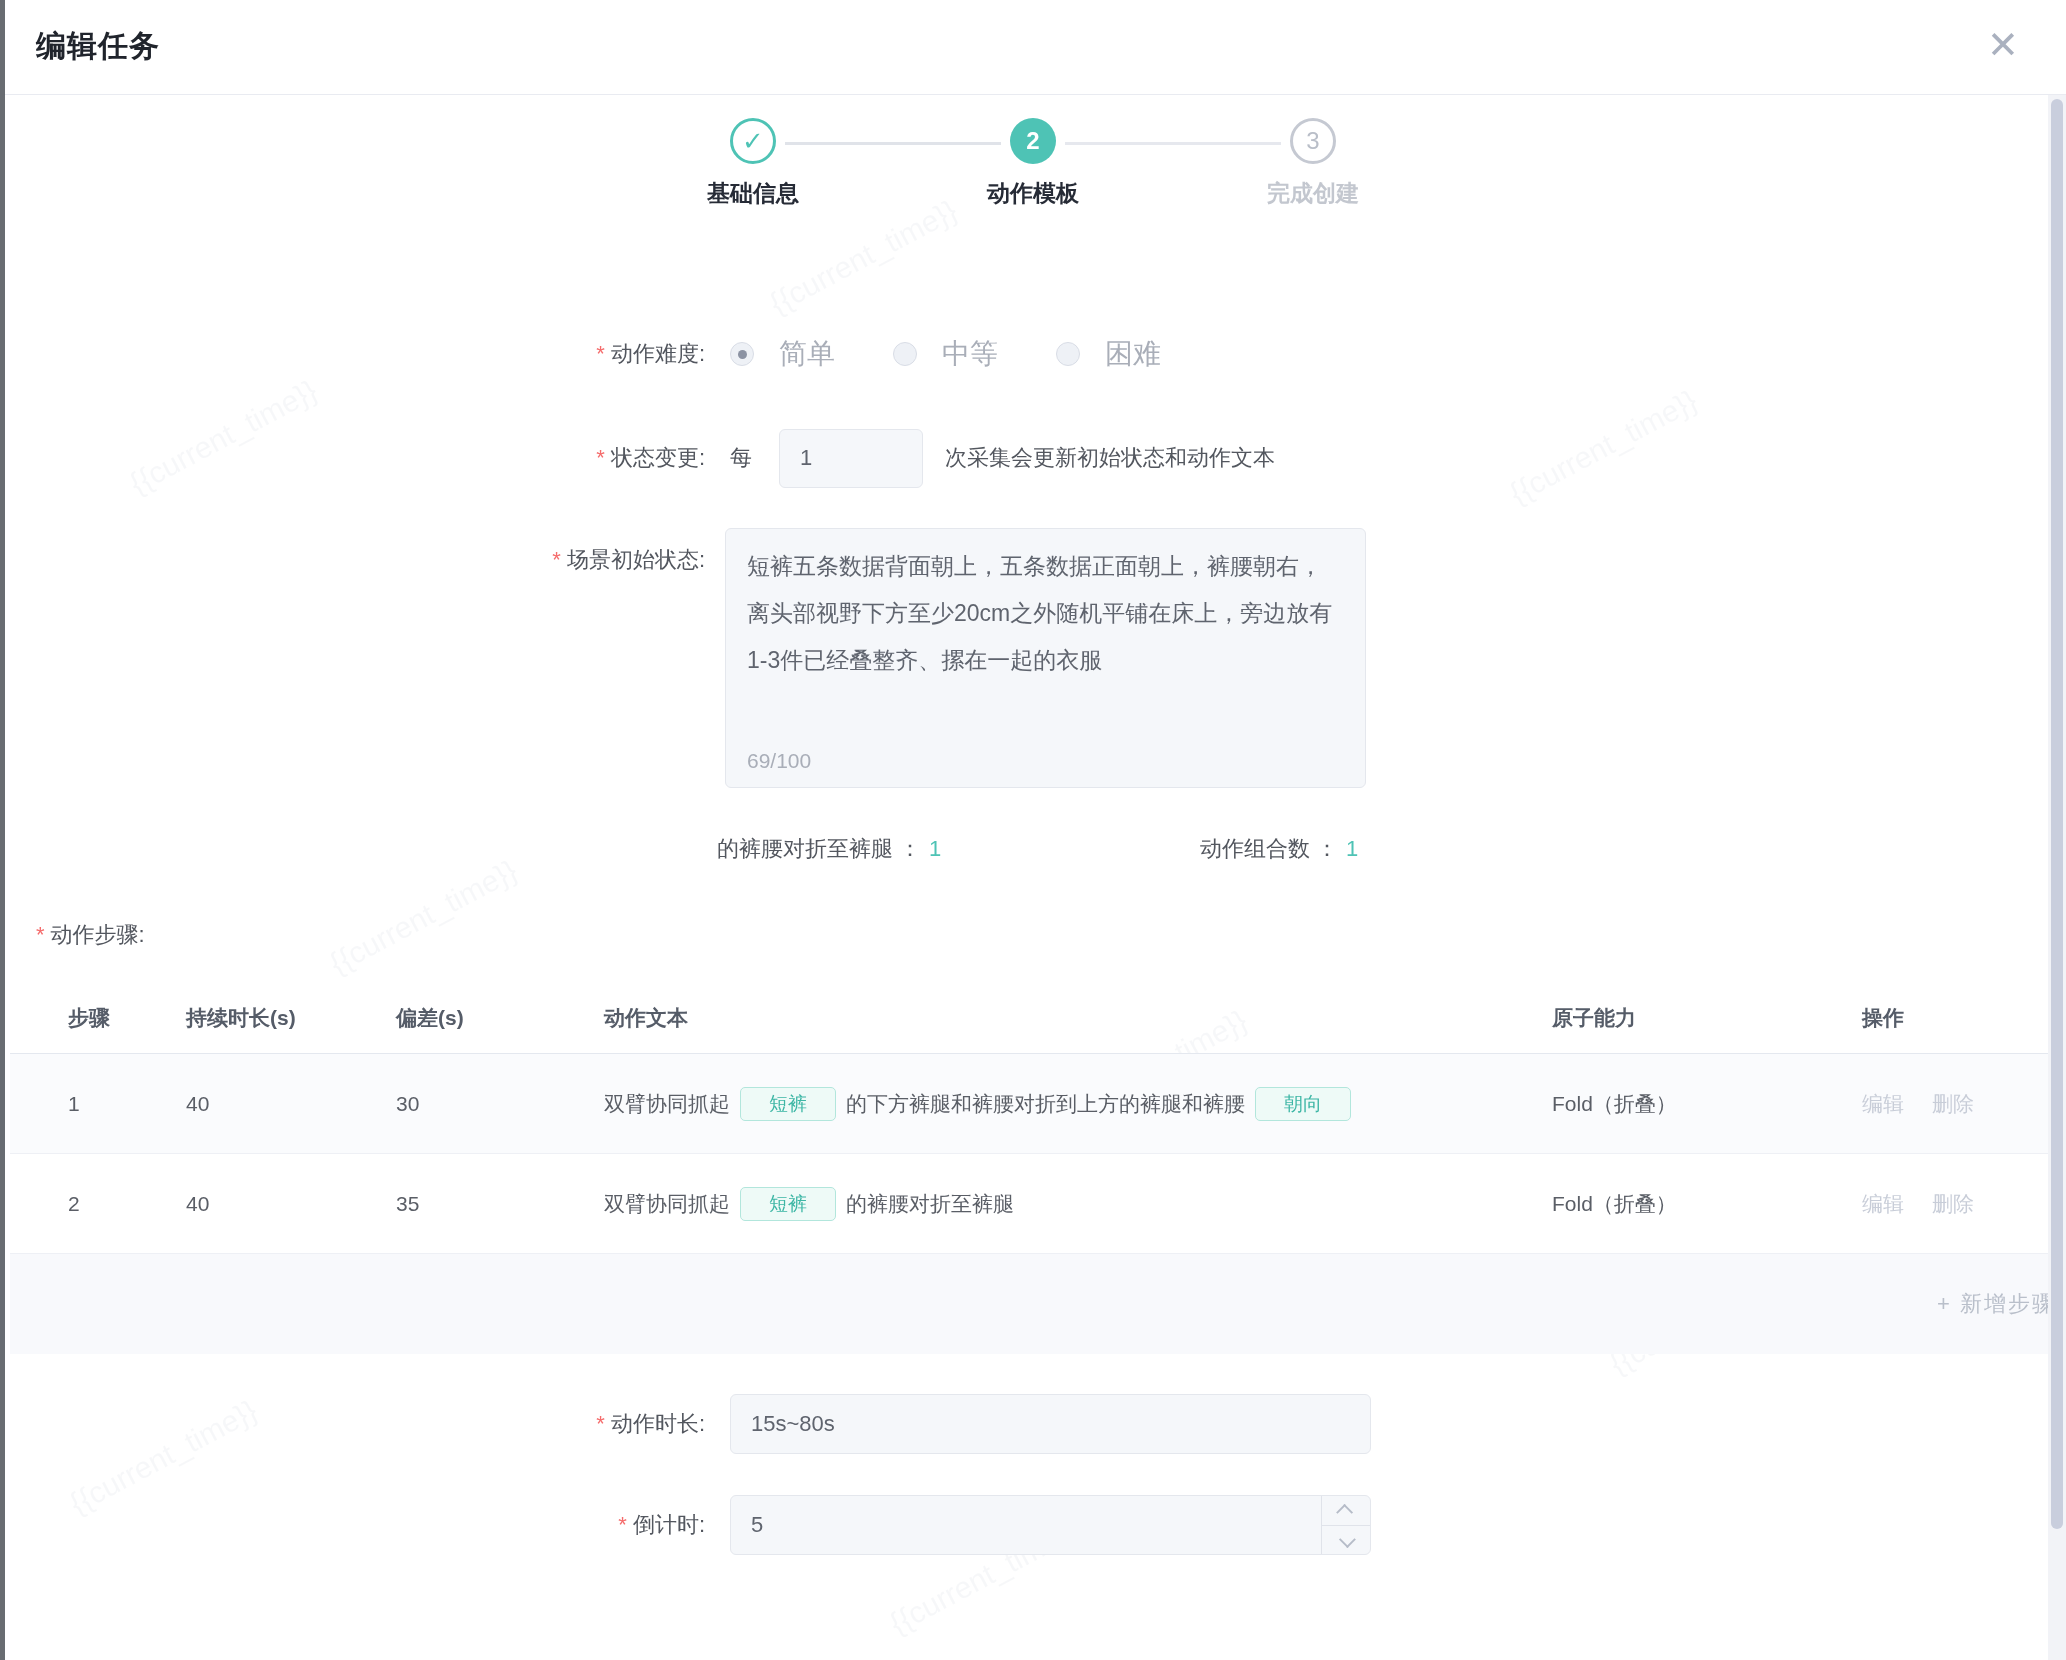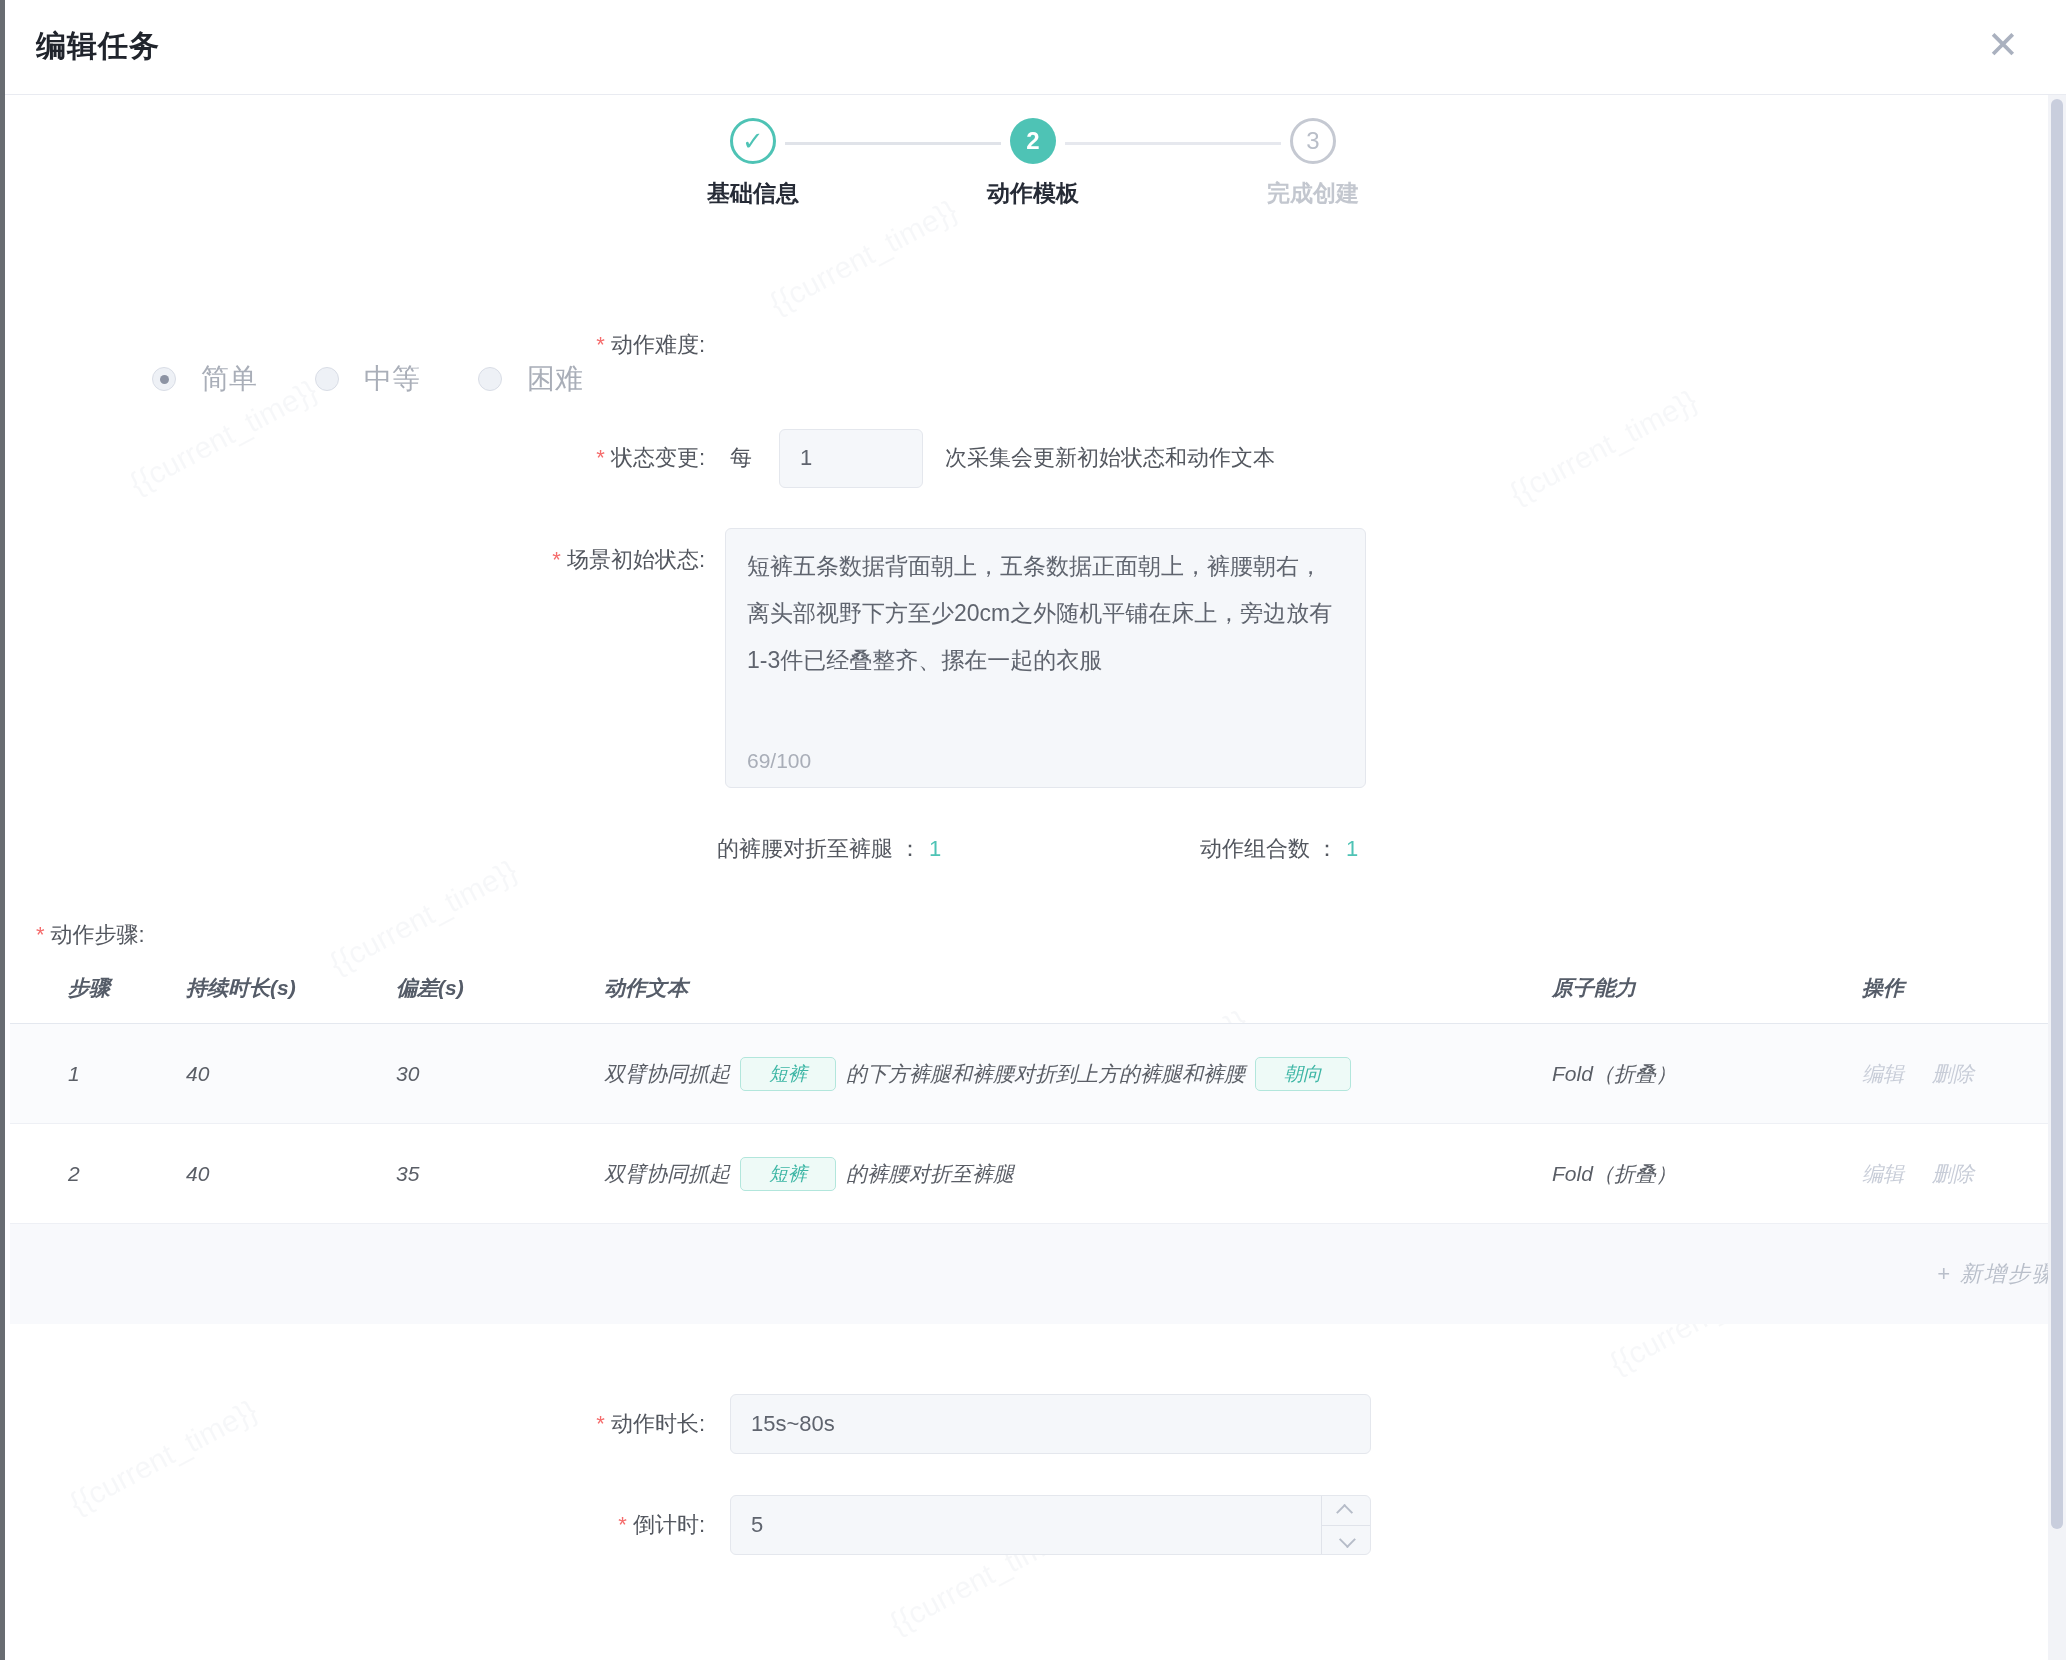--- a/index.html
+++ b/index.html
@@ -51,21 +51,21 @@
   .txtarea{position:absolute;left:725px;top:528px;width:641px;height:260px;background:#f5f7fa;border:1px solid #e4e7ed;
            border-radius:6px;box-sizing:border-box;padding:14px 21px;}
   .txtarea .txt{font-size:23px;line-height:47px;color:#5f646e;word-break:break-all;}
   .counter{position:absolute;left:21px;bottom:14px;font-size:21px;color:#a9aeb8;}
   
   .combo{position:absolute;font-size:22px;color:#53575f;}
   .combo .val{color:#4ec3b5;margin-left:8px;}
   .combo .colon{margin-left:6px;}
   
   .steps-label{position:absolute;left:36px;top:920px;font-size:22px;color:#53575f;}
-  .tbl{position:absolute;left:10px;top:953px;width:2046px;font-style:italic;}
+  .tbl{position:absolute;left:10px;top:983px;width:2046px;}
   .thead{position:relative;height:70px;border-bottom:1px solid #e4e8ef;}
   .th{position:absolute;top:50%;transform:translateY(-50%);font-size:21px;font-weight:bold;color:#555c68;white-space:nowrap;}
   .trow{position:relative;height:99px;border-bottom:1px solid #eef0f5;background:#fff;}
   .trow.striped{background:#fafbfd;}
   .td{position:absolute;top:50%;transform:translateY(-50%);font-size:21px;color:#5a5e66;white-space:nowrap;}
   .c-step{left:58px;} .c-dur{left:176px;} .c-dev{left:386px;} .c-text{left:594px;} .c-abl{left:1542px;} .c-ops{left:1852px;}
   .tag{display:inline-block;border:1px solid #b2e6dc;background:#eefaf7;color:#3db6a5;border-radius:5px;
        padding:3px 28px;font-size:19px;margin:0 10px;vertical-align:1px;}
   .op-link{color:#c8cdd8;font-size:21px;margin-right:28px;cursor:pointer;}
   .tfoot{position:relative;height:100px;background:#f8f9fc;display:flex;align-items:center;justify-content:flex-end;}
@@ -110,21 +110,21 @@
     <div class="step step2">
       <div class="circle active">2</div>
       <div class="step-label">动作模板</div>
     </div>
     <div class="step step3">
       <div class="circle pending">3</div>
       <div class="step-label">完成创建</div>
     </div>
   </div>
 
-  <div class="form-row" style="top:330px;height:48px;flex-direction:column;">
+  <div class="form-row" style="top:330px;height:48px;">
     <div class="lbl"><span class="req">*</span><span>动作难度:</span></div>
     <div class="radio-group">
       <div class="radio-item">
         <span class="radio-circle">
             <span class="radio-dot"></span>
           </span>
         <span class="radio-label">简单</span>
       </div>
       <div class="radio-item">
         <span class="radio-circle"></span>

